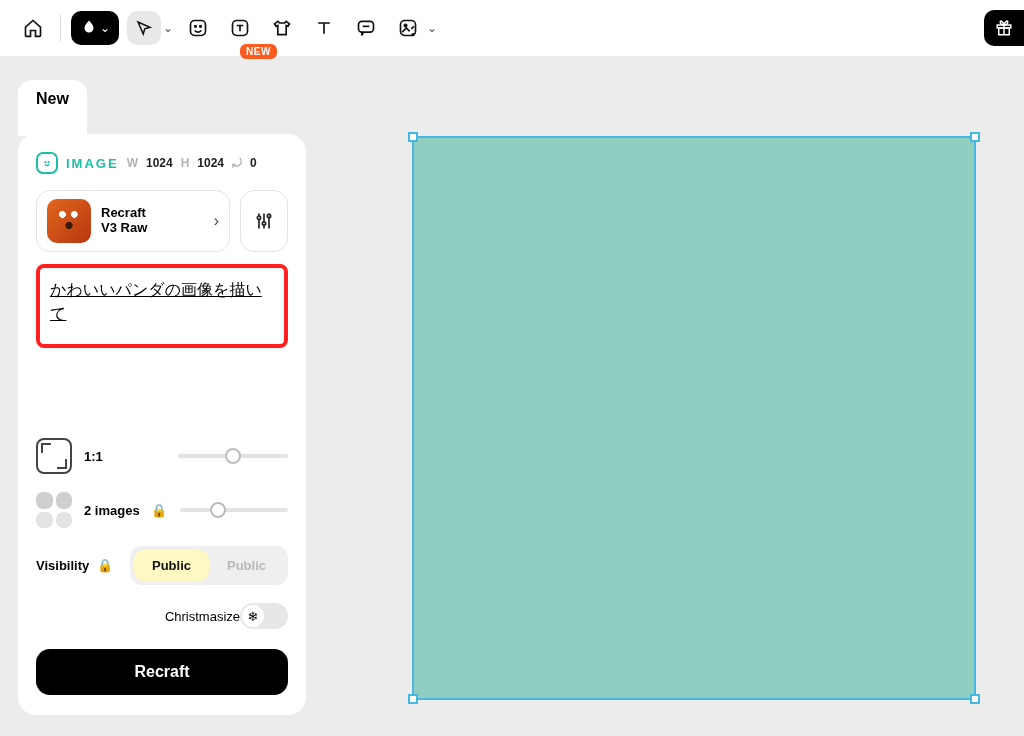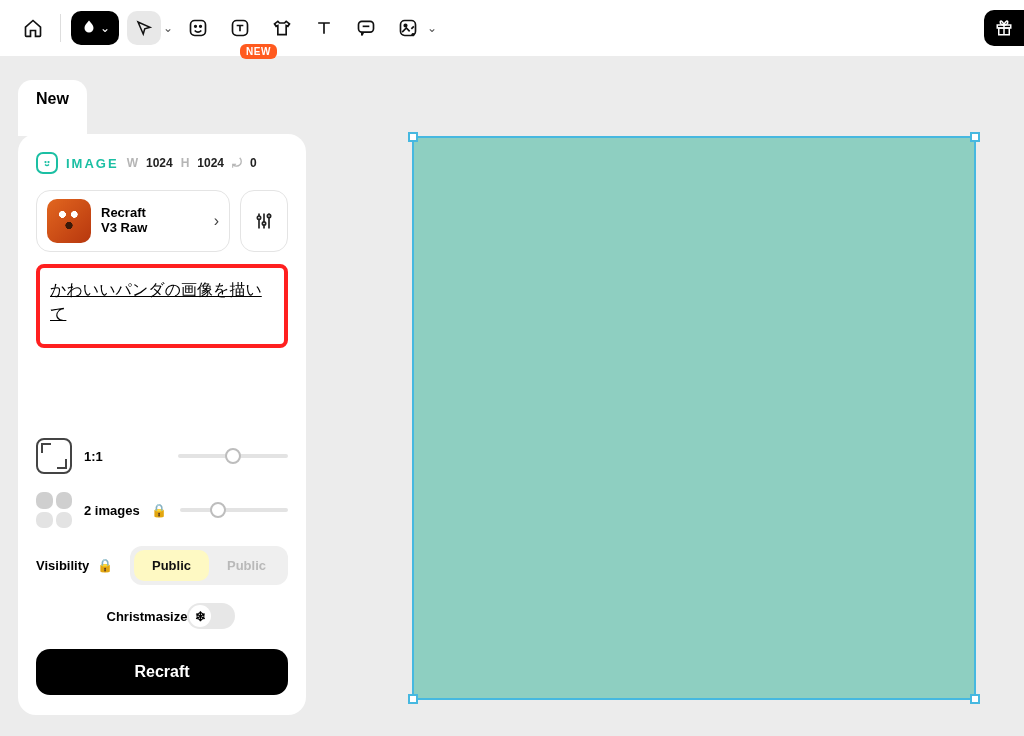--- a/index.html
+++ b/index.html
@@ -168,21 +168,21 @@
     margin-left:auto;
     display:flex;background:#efefef;border-radius:12px;padding:4px;
   }
   .seg button{
     border:none;background:transparent;
     padding:8px 18px;border-radius:10px;
     font-size:13px;font-weight:700;color:#b9b9b9;cursor:pointer;
   }
   .seg button.active{background:#fef9c3;color:#111;}
 
-  .xmas-row{display:flex;align-items:center;justify-content:center;margin-bottom:20px;font-size:13px;font-weight:700;margin-left:18px;}
+  .xmas-row{display:flex;align-items:center;justify-content:flex-end;margin-bottom:20px;font-size:13px;font-weight:400;margin-left:18px;}
   .toggle{
     width:48px;height:26px;border-radius:13px;background:#e7e7e7;
     position:relative;cursor:pointer;
   }
   .toggle-knob{
     position:absolute;top:2px;left:2px;width:22px;height:22px;border-radius:50%;
     background:#fff;display:flex;align-items:center;justify-content:center;font-size:13px;
   }
 
   .go-btn{

